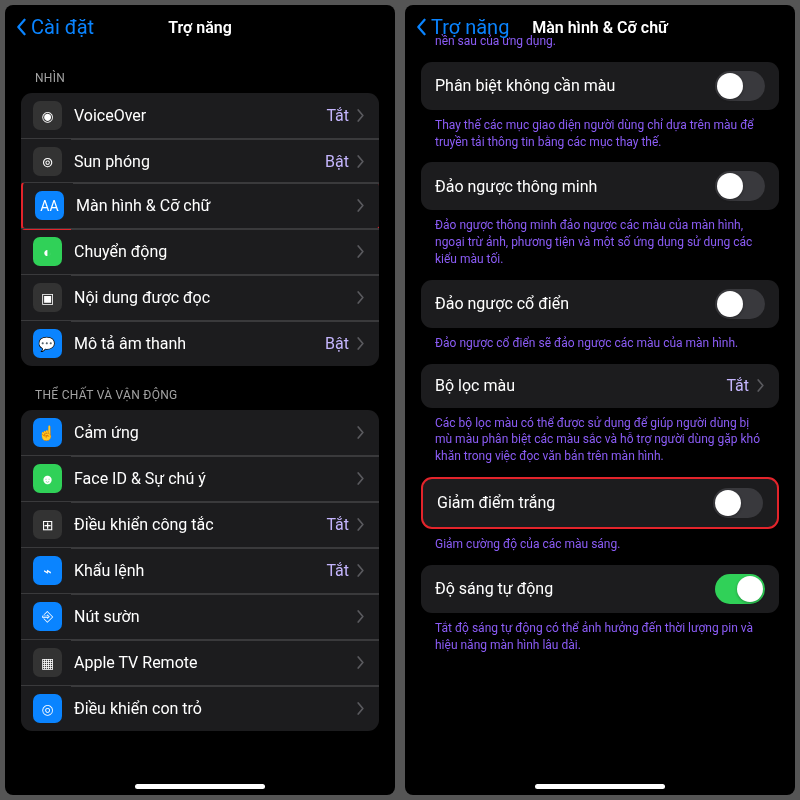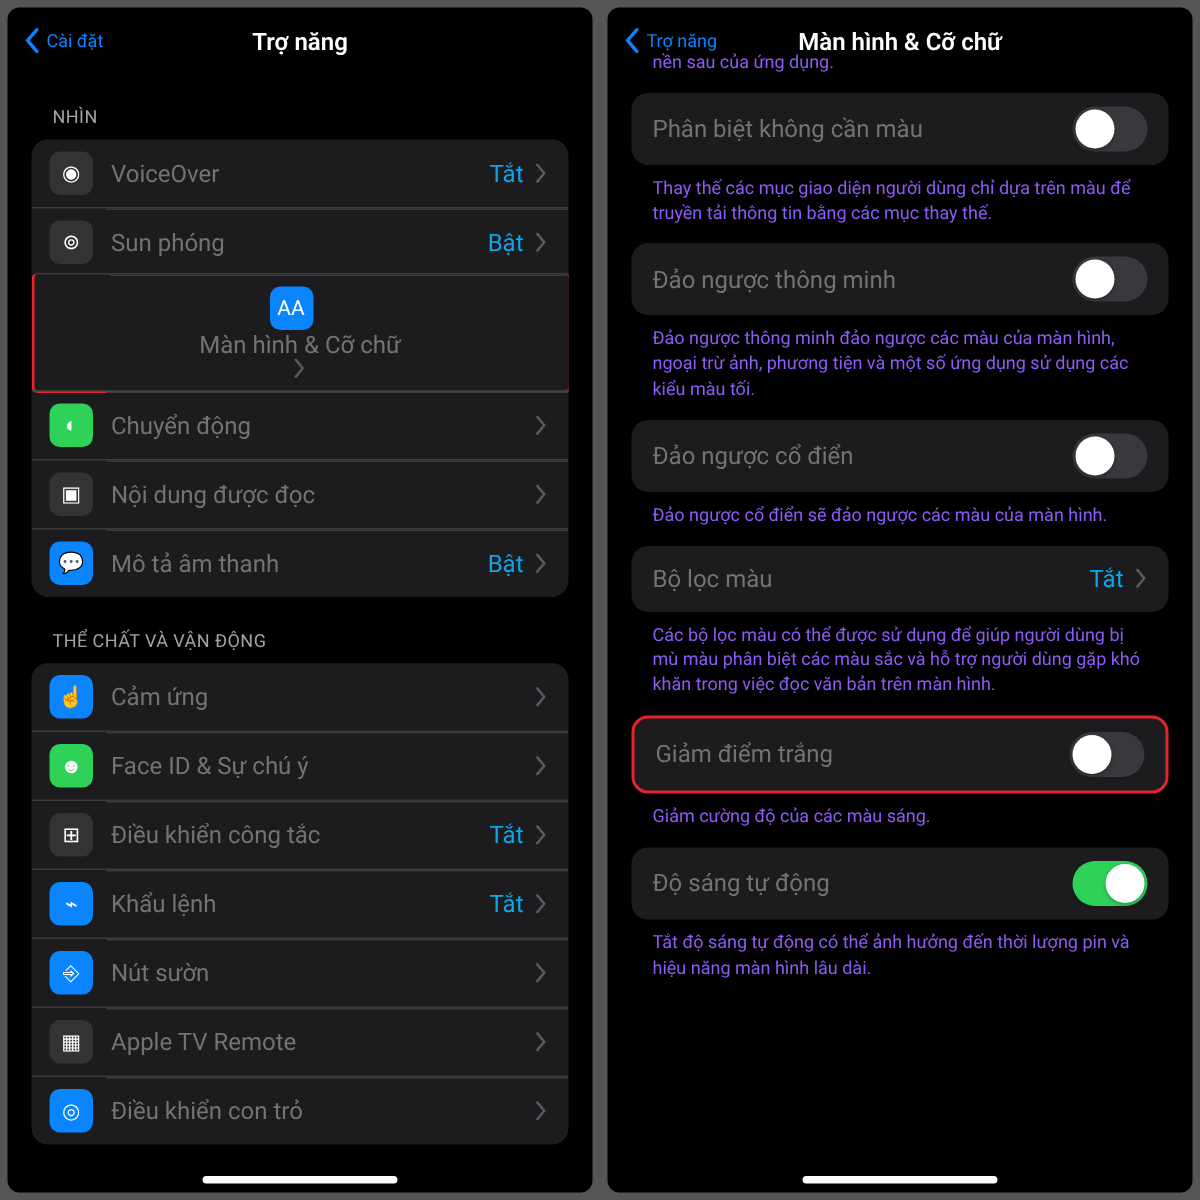--- a/index.html
+++ b/index.html
@@ -28,21 +28,21 @@
     height: 44px;
     position: relative;
     padding: 0 12px;
   }
   .nav-back {
     position: absolute;
     left: 10px;
     display: flex;
     align-items: center;
     color: #0A84FF;
-    font-size: 12px;
+    font-size: 20px;
     gap: 4px;
     justify-content: space-between;
   }
   .nav-back svg { width: 12px; height: 18px; }
   .nav-title {
     color: #fff;
     font-size: 16px;
     font-weight: 600;
   }
   .content {
@@ -89,37 +89,36 @@
     align-items: center;
     justify-content: center;
     margin-right: 12px;
     flex-shrink: 0;
     font-size: 14px;
     color: #fff;
   }
   .row-label {
     flex: 1;
     font-size: 16px;
-    color: #737373;
+    color: #ffffff;
   }
   .row-value {
-    color: #0ea5e9;
+    color: #c4b5fd;
     font-size: 16px;
     margin-right: 8px;
   }
   .chevron {
     color: #5A5A5E;
     width: 8px;
     height: 13px;
   }
   .highlight {
     border: 2px solid #E3242B;
     border-radius: 4px;
     margin: -2px;
-    flex-direction: column;
   }
   .footer-text {
     color: #8b5cf6;
     font-size: 12px;
     line-height: 1.4;
     padding: 7px 30px 12px;
   }
   .toggle {
     width: 50px;
     height: 30px;

